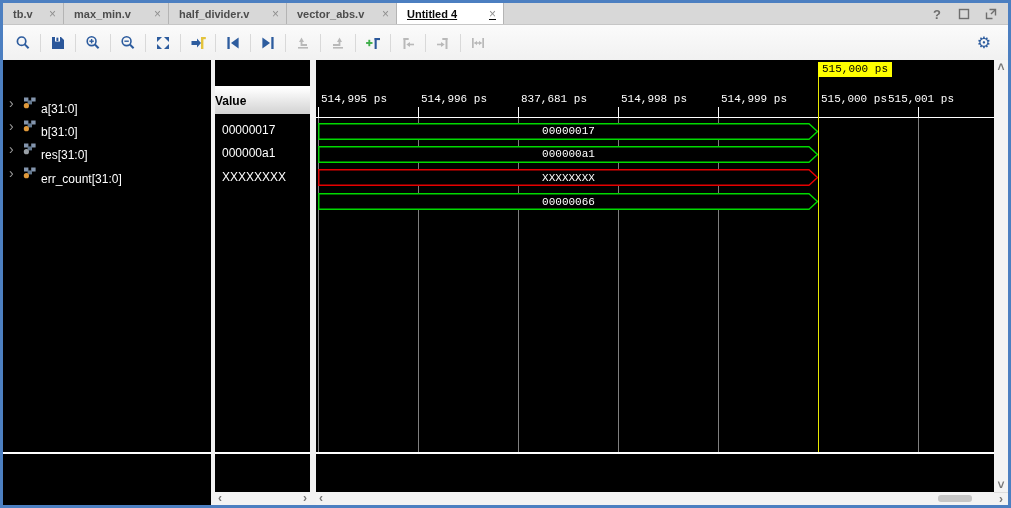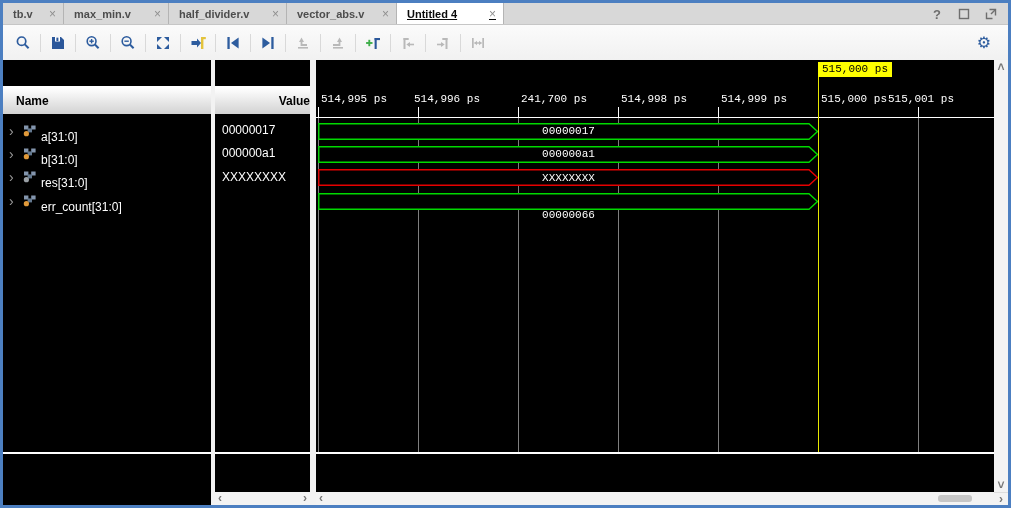--- a/index.html
+++ b/index.html
@@ -45,21 +45,21 @@
   .div1{width:4px;}
   .div2{width:6px;}
   .topstrip{height:26px;background:#000;}
   .col-header{
     height:28px;border-top:2px solid #fff;
     background:linear-gradient(#ffffff,#d2d2d2);
     color:#000;font-size:12px;font-weight:bold;
     display:flex;align-items:center;
   }
   .names-panel .col-header{padding-left:13px;}
-  .values-panel .col-header{justify-content:flex-end;}
+  .values-panel .col-header{justify-content:flex-start;}
   .rows{margin-top:5px;}
   .sig-row{height:23.4px;display:flex;align-items:center;padding-left:6px;gap:4px;}
   .expander{color:#9a9a9a;font-size:14px;line-height:10px;width:10px;}
   .sig-label{color:#fff;font-size:12px;white-space:nowrap;margin-top:12px;}
   .val-row{height:23.4px;line-height:23.4px;color:#fff;font-size:12px;padding-left:7px;white-space:nowrap;}
   .hline{position:absolute;left:0;right:0;top:392px;height:2px;background:#fff;}
   
   .wave-panel{flex:1;position:relative;overflow:hidden;}
   .ruler-label{position:absolute;top:33px;color:#fff;font-family:"Liberation Mono",monospace;font-size:11px;white-space:nowrap;z-index:3;}
   .tickmark{position:absolute;top:47px;width:1px;height:10px;background:#fff;}
@@ -252,23 +252,20 @@
       </div>
       <div class="tbtn right">
         <span class="gear-glyph">⚙</span>
       </div>
     </div>
 
   <div class="main">
 
     <div class="panel names-panel">
       <div class="topstrip"></div>
-      <div class="col-header">
-        <span>Name</span>
-      </div>
       <div class="rows" id="names-host">
           <div class="sig-row">
             <span class="expander">›</span>
             <span style="display:flex;">
               <svg width="14" height="12" viewBox="0 0 14 12">
                 <rect x="1" y="0.5" width="4.4" height="4" fill="#8395ad"></rect>
                 <rect x="8.2" y="0.5" width="4.4" height="4" fill="#8395ad"></rect>
                 <rect x="4.6" y="3.4" width="4.4" height="4" fill="#63788f"></rect>
                 <circle cx="3.4" cy="8.7" r="2.6" fill="#e0993a"></circle>
               </svg>
@@ -341,24 +338,24 @@
       <div class="hline"></div>
       <div class="cursor-line" id="cursor-line" style="left: 502px; background: rgb(232, 232, 0);"></div>
       <div class="cursor-label" id="cursor-label" style="left: 502px; background: rgb(255, 255, 0);">515,000 ps</div>
       <div class="hscroll">
         <span class="scroll-arrow">‹</span>
         <span class="hthumb"></span>
       </div>
     <div class="ruler-label" style="left: 5px;">514,995 ps</div>
         <div class="tickmark" style="left: 2px;"></div>
         <div class="gridline" style="left: 2px; background: rgb(127, 127, 127);"></div>
-        <div class="ruler-label" style="left: 98px;">514,996 ps</div>
+        <div class="ruler-label" style="left: 105px;">514,996 ps</div>
         <div class="tickmark" style="left: 102px;"></div>
         <div class="gridline" style="left: 102px; background: rgb(127, 127, 127);"></div>
-        <div class="ruler-label" style="left: 205px;">241,700 ps</div>
+        <div class="ruler-label" style="left: 205px;">837,681 ps</div>
         <div class="tickmark" style="left: 202px;"></div>
         <div class="gridline" style="left: 202px; background: rgb(127, 127, 127);"></div>
         <div class="ruler-label" style="left: 305px;">514,998 ps</div>
         <div class="tickmark" style="left: 302px;"></div>
         <div class="gridline" style="left: 302px; background: rgb(127, 127, 127);"></div>
         <div class="ruler-label" style="left: 405px;">514,999 ps</div>
         <div class="tickmark" style="left: 402px;"></div>
         <div class="gridline" style="left: 402px; background: rgb(127, 127, 127);"></div>
         <div class="ruler-label" style="left: 505px;">515,000 ps</div>
         <div class="tickmark" style="left: 502px;"></div>
@@ -373,21 +370,21 @@
           <polygon points="0.8,0.8 491,0.8 499.5,8.5 491,16.2 0.8,16.2" fill="#000" stroke="#00d800" stroke-width="1.4"></polygon>
         </svg>
         <div class="bus-label" style="top: 88.4px;">000000a1</div>
         <svg class="bus" width="501" height="17" style="top: 109.3px;">
           <polygon points="0.8,0.8 491,0.8 499.5,8.5 491,16.2 0.8,16.2" fill="#000" stroke="#e60000" stroke-width="1.4"></polygon>
         </svg>
         <div class="bus-label" style="top: 111.8px;">XXXXXXXX</div>
         <svg class="bus" width="501" height="17" style="top: 132.7px;">
           <polygon points="0.8,0.8 491,0.8 499.5,8.5 491,16.2 0.8,16.2" fill="#000" stroke="#00d800" stroke-width="1.4"></polygon>
         </svg>
-        <div class="bus-label" style="top: 149px;">00000066</div>
+        <div class="bus-label" style="top: 136px;">00000066</div>
       </div>
 
     <div class="vscroll">
       <span class="scroll-arrow">˄</span>
       <span class="scroll-arrow down">˅</span>
       <div class="vcorner">
         <span class="scroll-arrow">›</span>
       </div>
     </div>
   </div>

